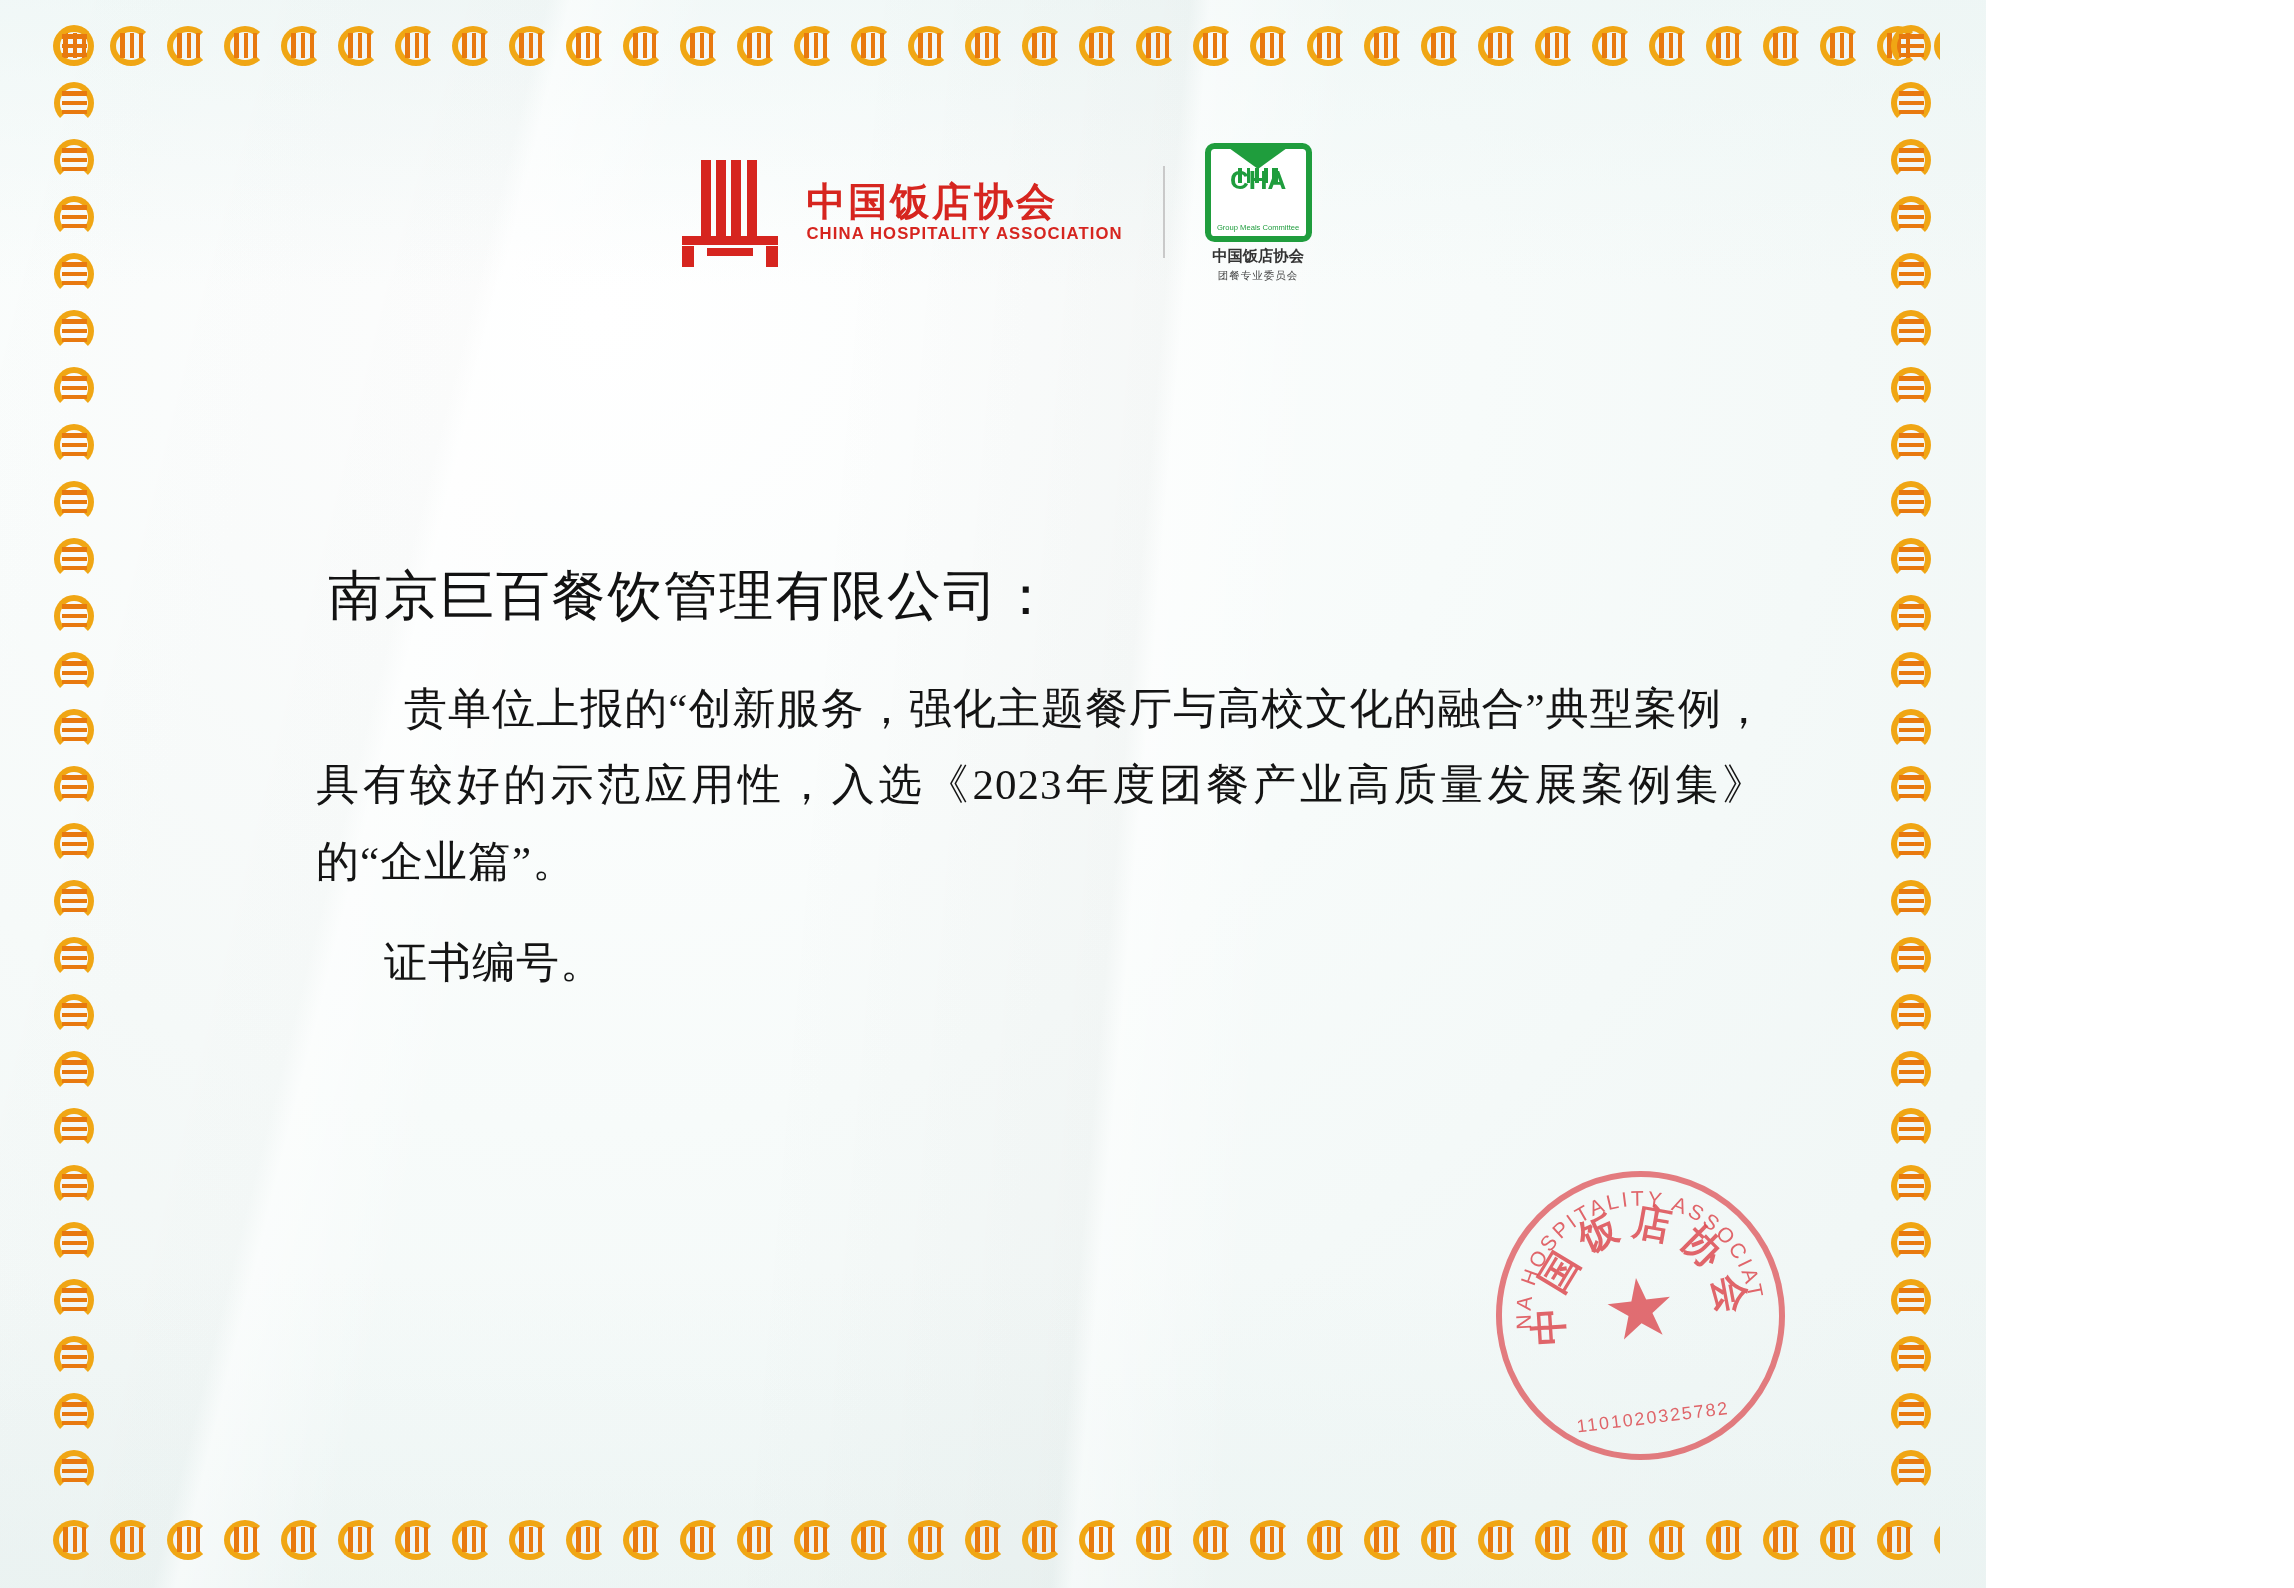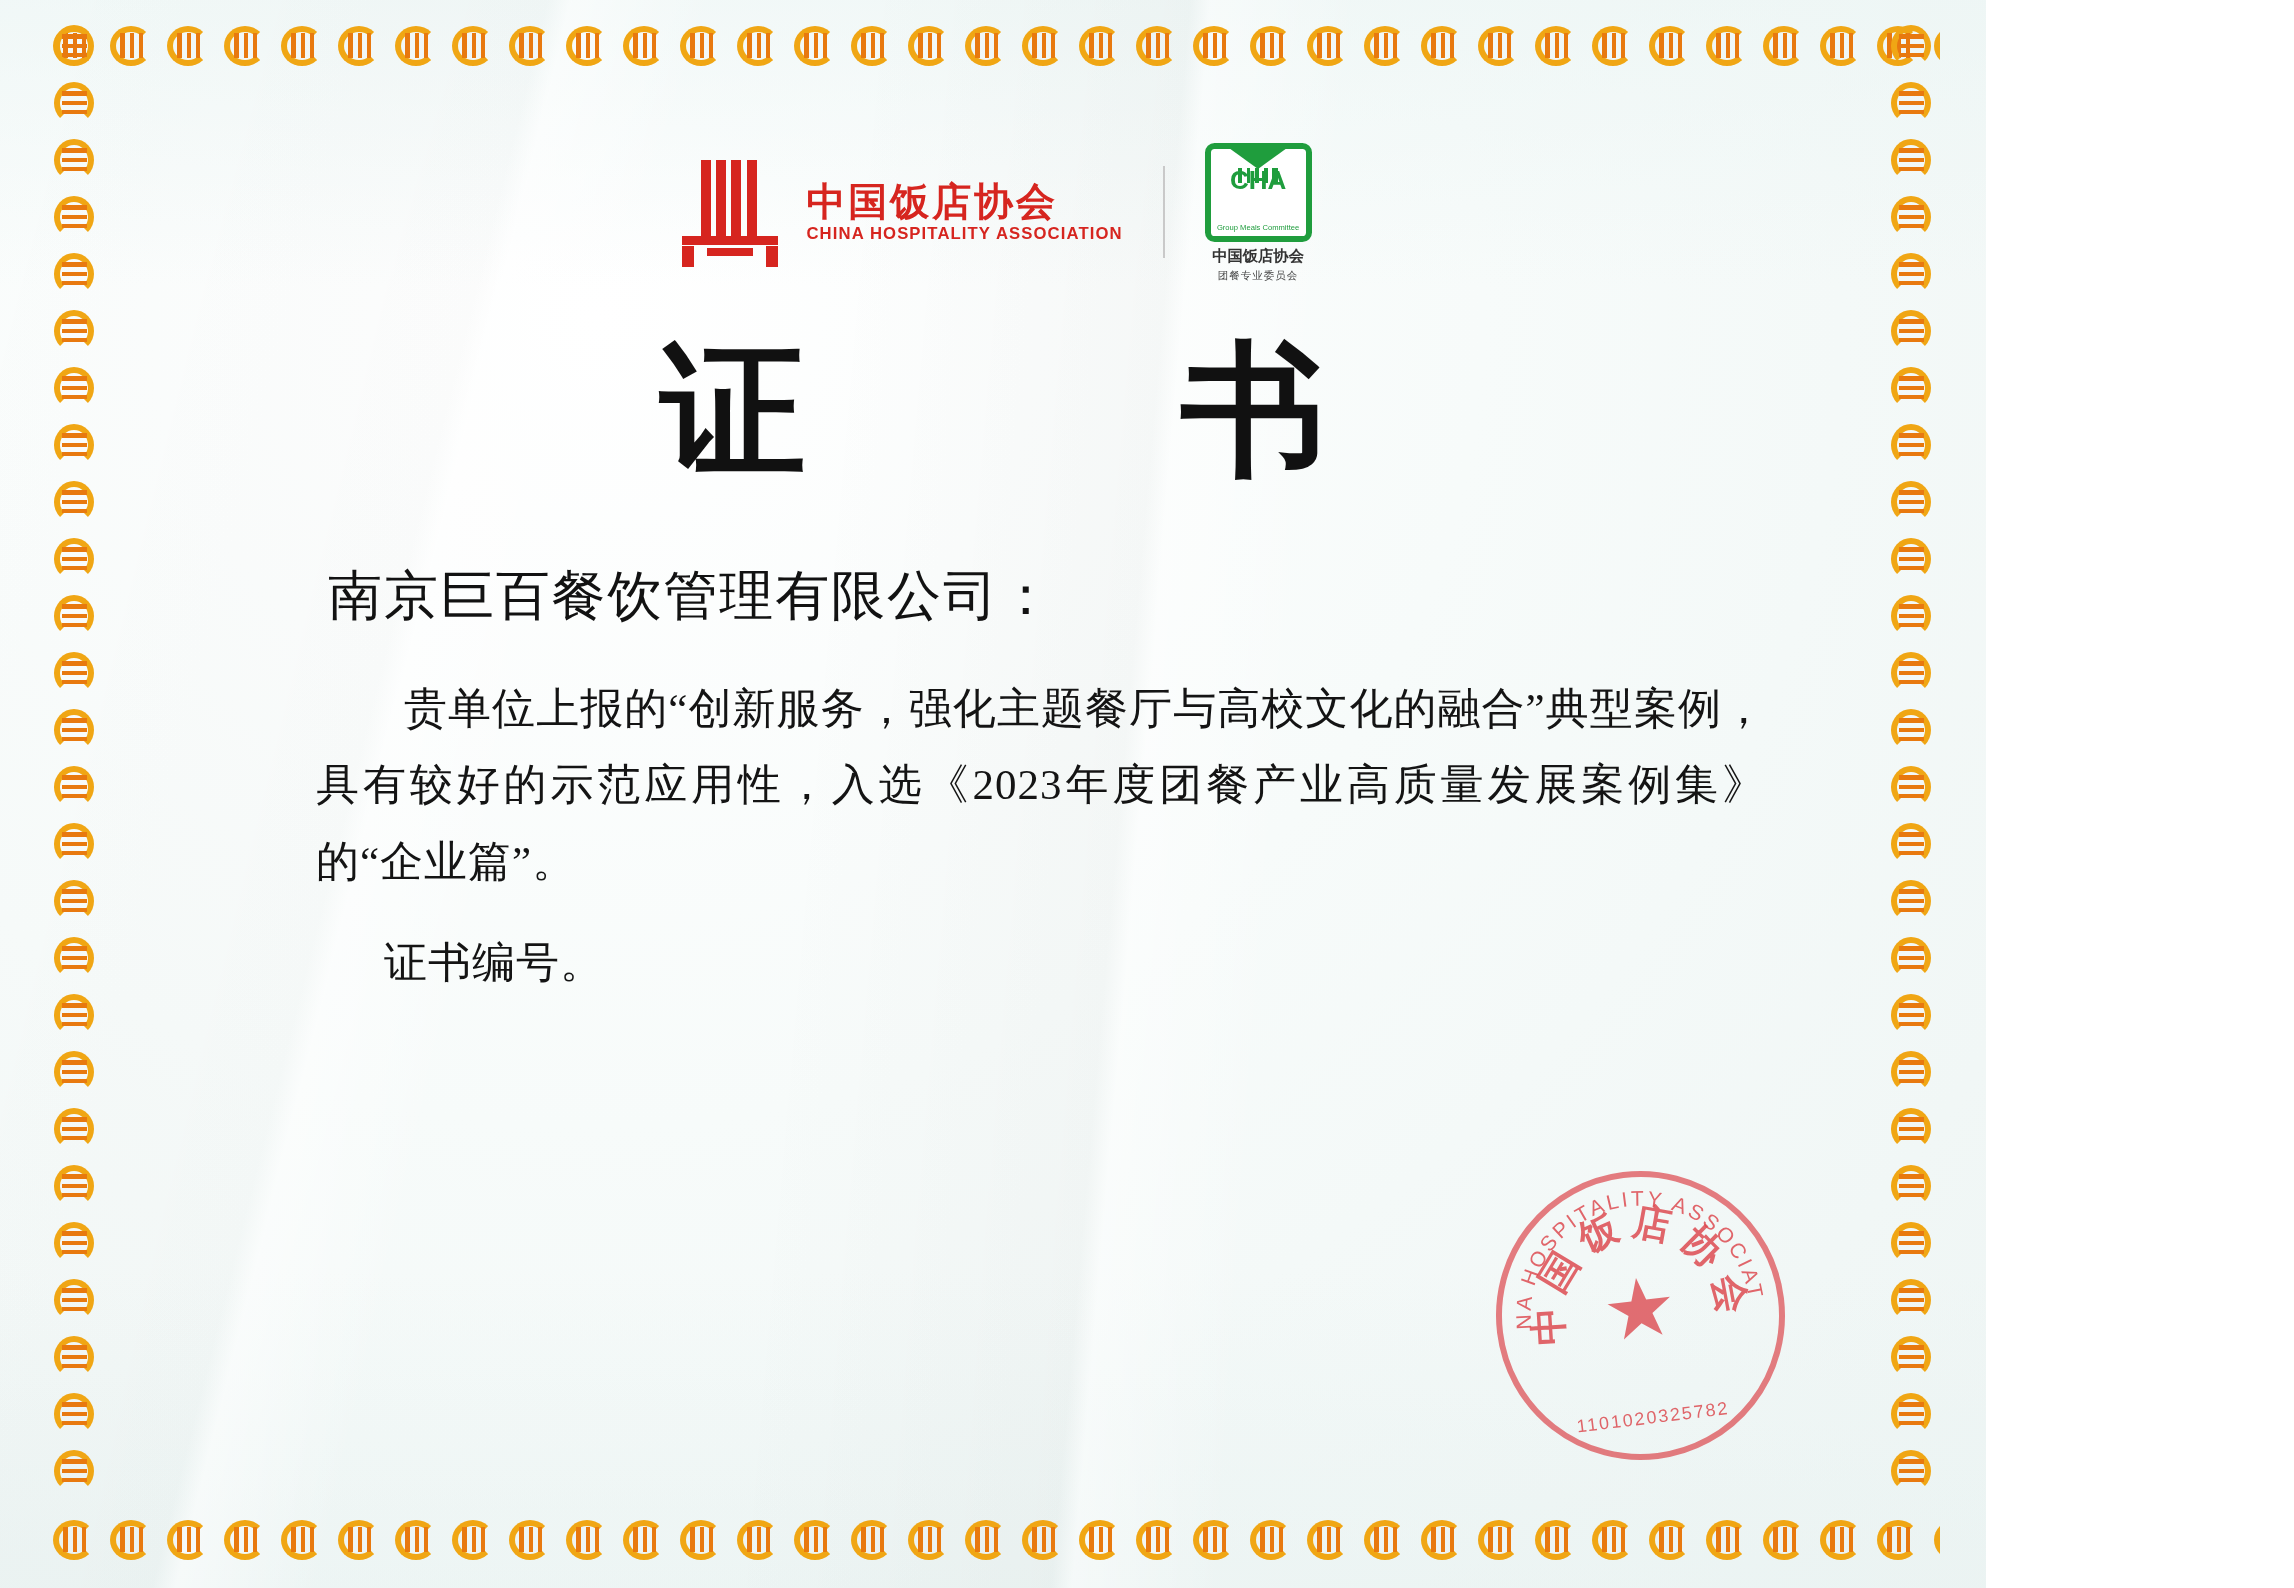--- a/index.html
+++ b/index.html
@@ -513,21 +513,20 @@
         <div class="gmc-bars"></div>
         <div class="gmc-cha">CHA</div>
         <div class="gmc-sub">Group Meals Committee</div>
       </div>
       <div class="gmc-caption-cn">中国饭店协会</div>
       <div class="gmc-caption-sub">团餐专业委员会</div>
     </div>
 
   </div>
 
-  <div class="cert-title">证　书</div>
 
   <div class="body-block">
     <div class="recipient">南京巨百餐饮管理有限公司：</div>
     <div class="para indent">贵单位上报的“创新服务，强化主题餐厅与高校文化的融合”典型案例，具有较好的示范应用性，入选《2023年度团餐产业高质量发展案例集》的“企业篇”。</div>
     <div class="para-closing">证书编号。</div>
   </div>
 
 
   <div class="seal">
     <div class="seal-inner">

